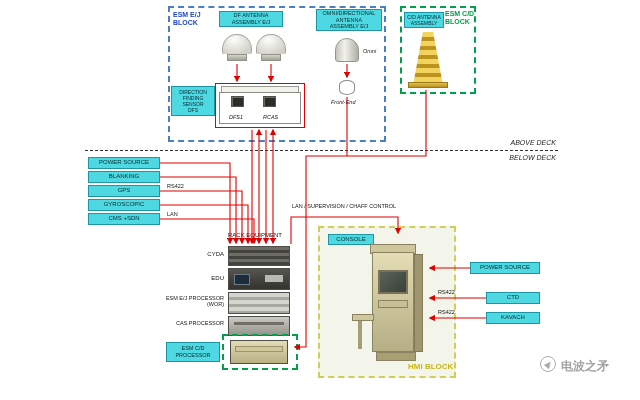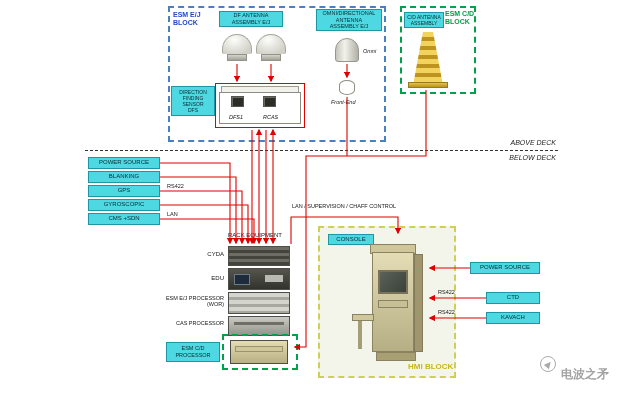--- a/index.html
+++ b/index.html
@@ -159,21 +159,21 @@
 
   <div class="abs cyanbox" style="left:470px; top:262px; width:70px; height:12px; font-size:6px;">POWER SOURCE</div>
   <div class="abs tinylbl" style="left:438px; top:289px;">RS422</div>
   <div class="abs cyanbox" style="left:486px; top:292px; width:54px; height:12px; font-size:6px;">CTD</div>
   <div class="abs tinylbl" style="left:438px; top:309px;">RS422</div>
   <div class="abs cyanbox" style="left:486px; top:312px; width:54px; height:12px; font-size:6px;">KAVACH</div>
 
   <div class="abs wm-logo" style="left:540px; top:356px;">
       <span></span>
     </div>
-  <div class="abs wm-text" style="left:561px; top:366px;">电波之矛</div>
+  <div class="abs wm-text" style="left:561px; top:358px;">电波之矛</div>
 
   <svg class="abs" style="left:0; top:0;" width="640" height="400" viewBox="0 0 640 400">
     <defs>
       <marker id="arr" viewBox="0 0 10 10" refX="8" refY="5" markerWidth="6" markerHeight="6" orient="auto-start-reverse">
         <path d="M0,0 L10,5 L0,10 z" fill="#e00000"></path>
       </marker>
     </defs>
     <g stroke="#e00000" stroke-width="1.1" fill="none">
       <polyline points="237,64 237,81" marker-end="url(#arr)"></polyline>
       <polyline points="271,64 271,81" marker-end="url(#arr)"></polyline>

